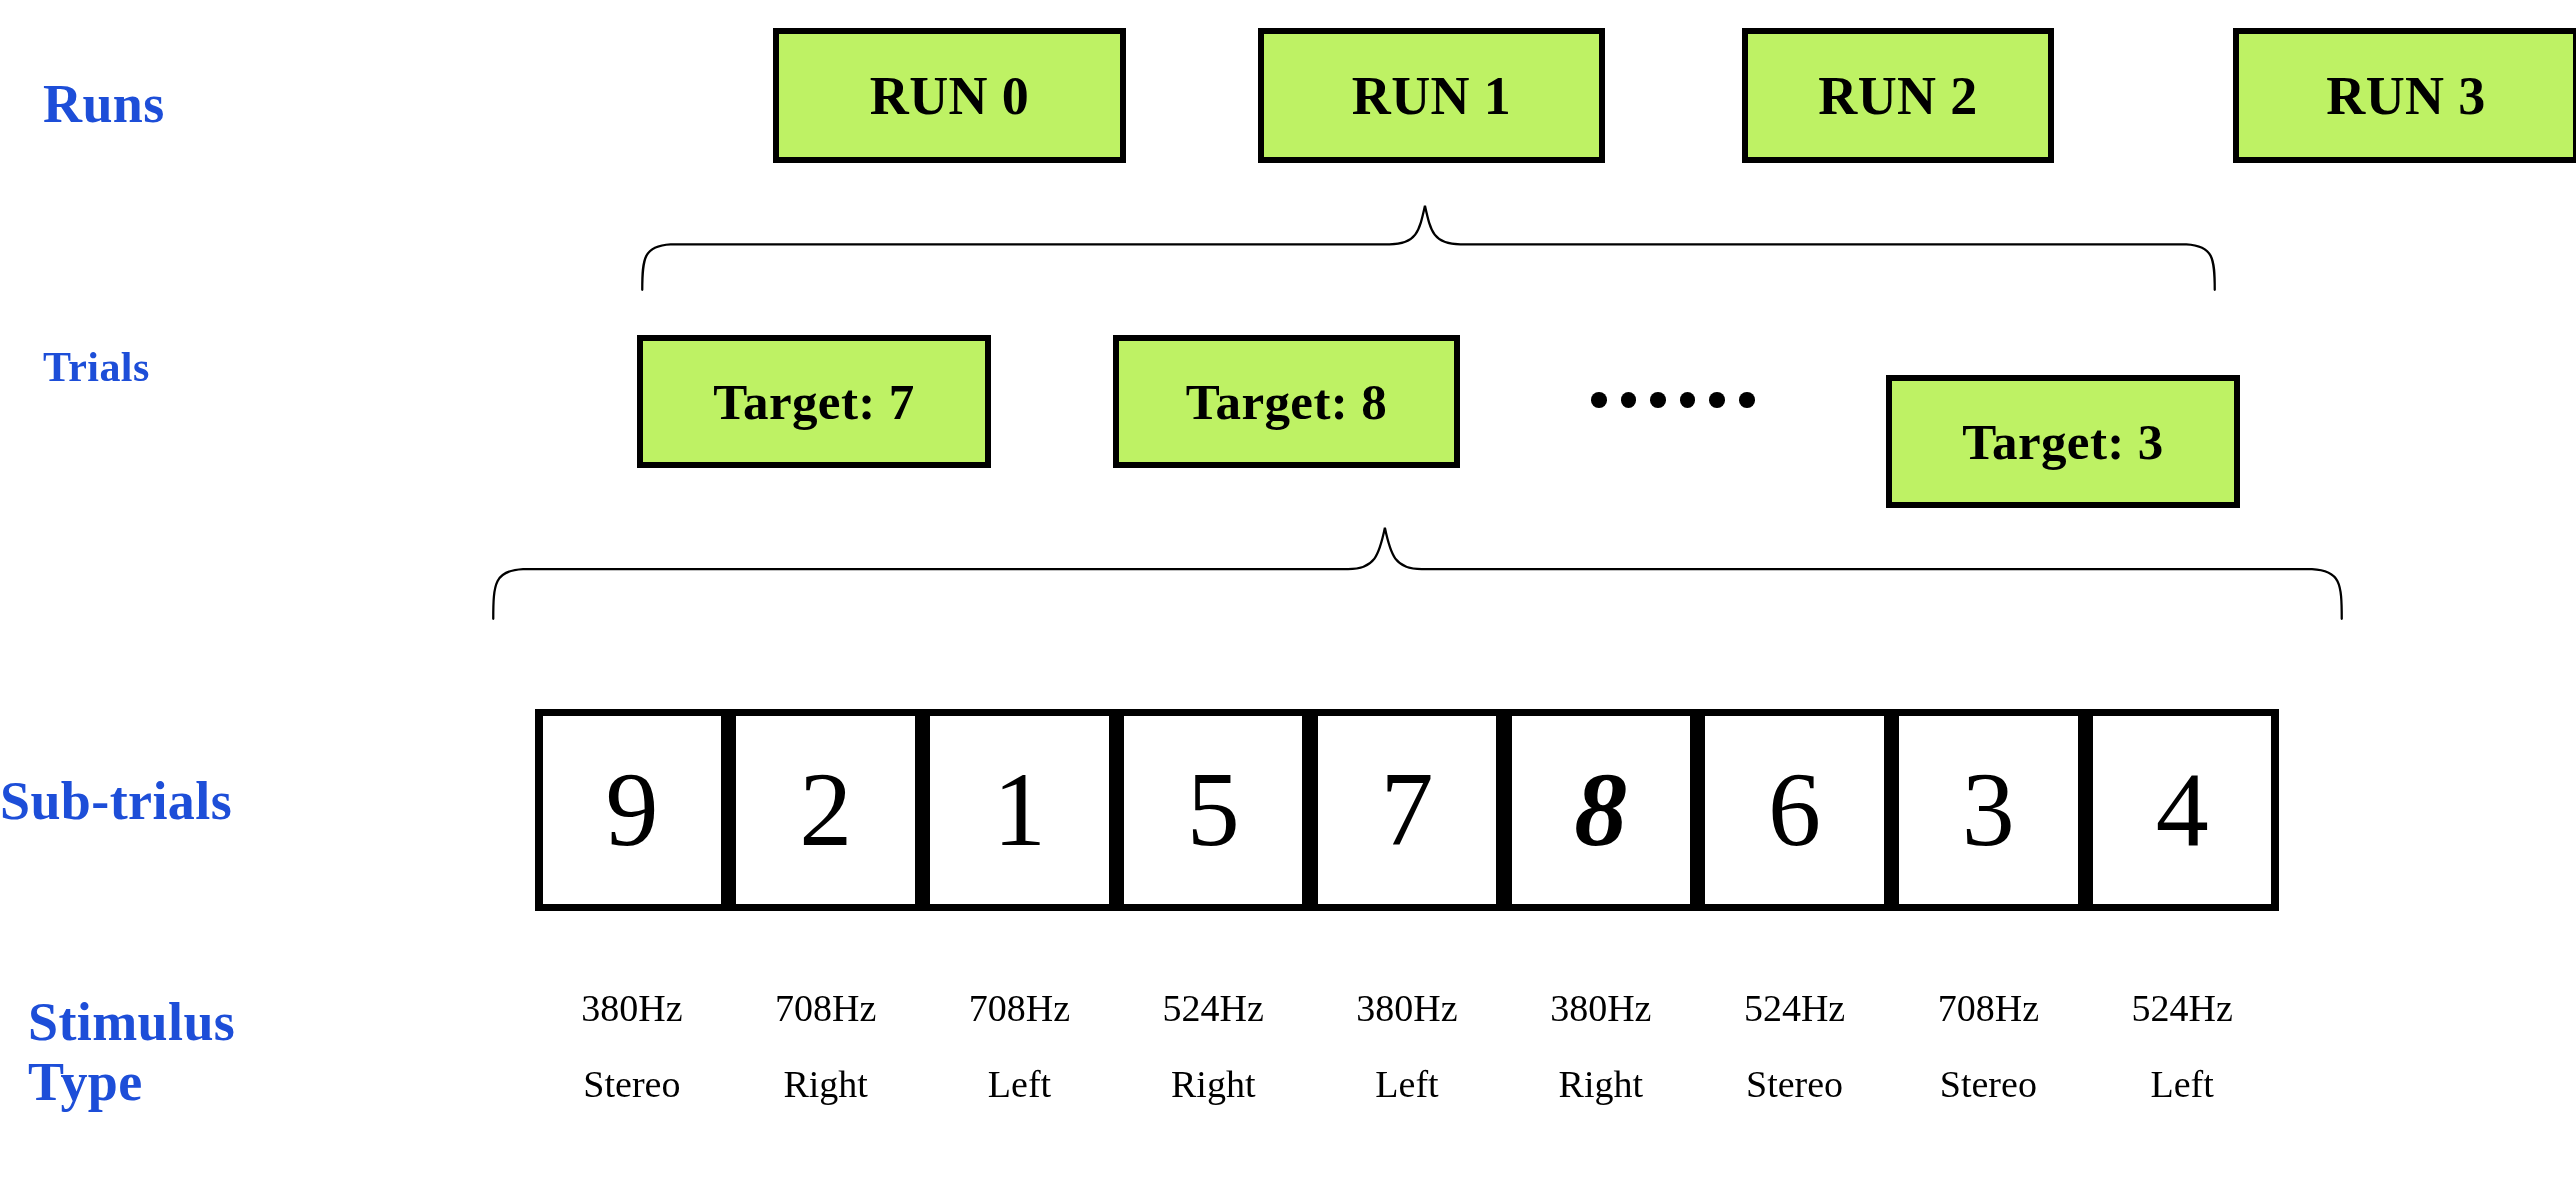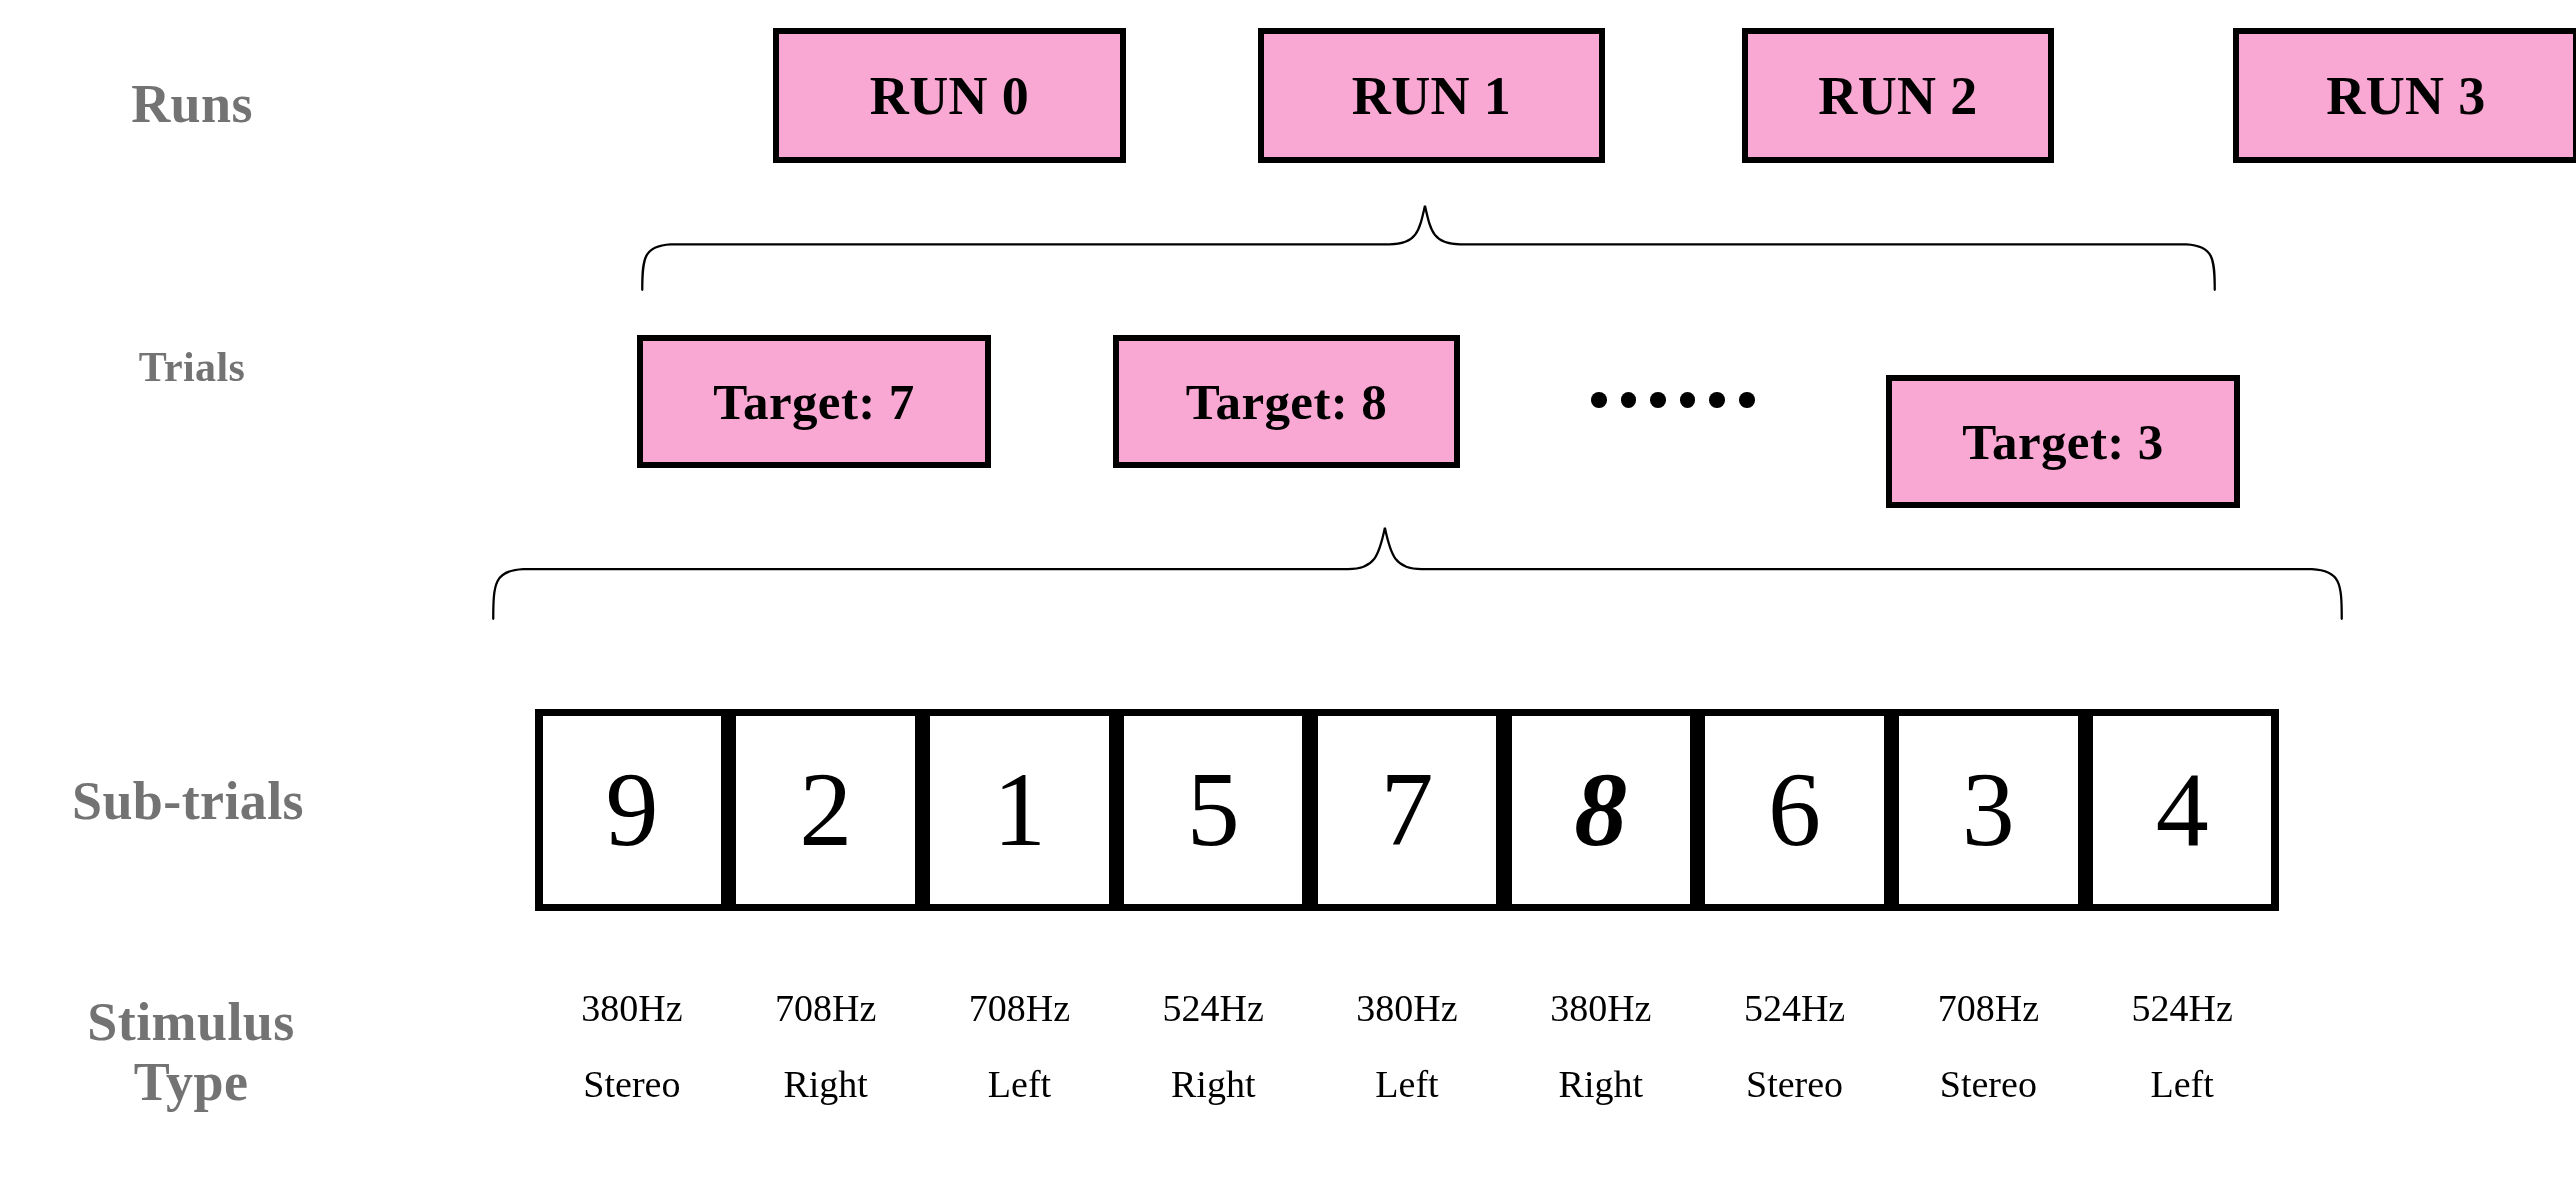--- a/index.html
+++ b/index.html
@@ -16,31 +16,31 @@
     width: 2576px;
     height: 1189px;
     background: #ffffff;
     overflow: hidden;
   }
 
   
   .row-label {
     position: absolute;
     font-weight: bold;
-    color: #737373;
+    color: #1d4ed8;
     white-space: pre-line;
-    text-align: center;
+    text-align: left;
     line-height: 1.12;
     letter-spacing: 0.4px;
   }
 
   
   .box {
     position: absolute;
-    background: #f9a8d4;
+    background: #bef264;
     border: 6.4px solid #000000;
     box-sizing: border-box;
     display: flex;
     align-items: center;
     justify-content: center;
   }
   .box-label {
     font-weight: bold;
     color: #000000;
     white-space: nowrap;

